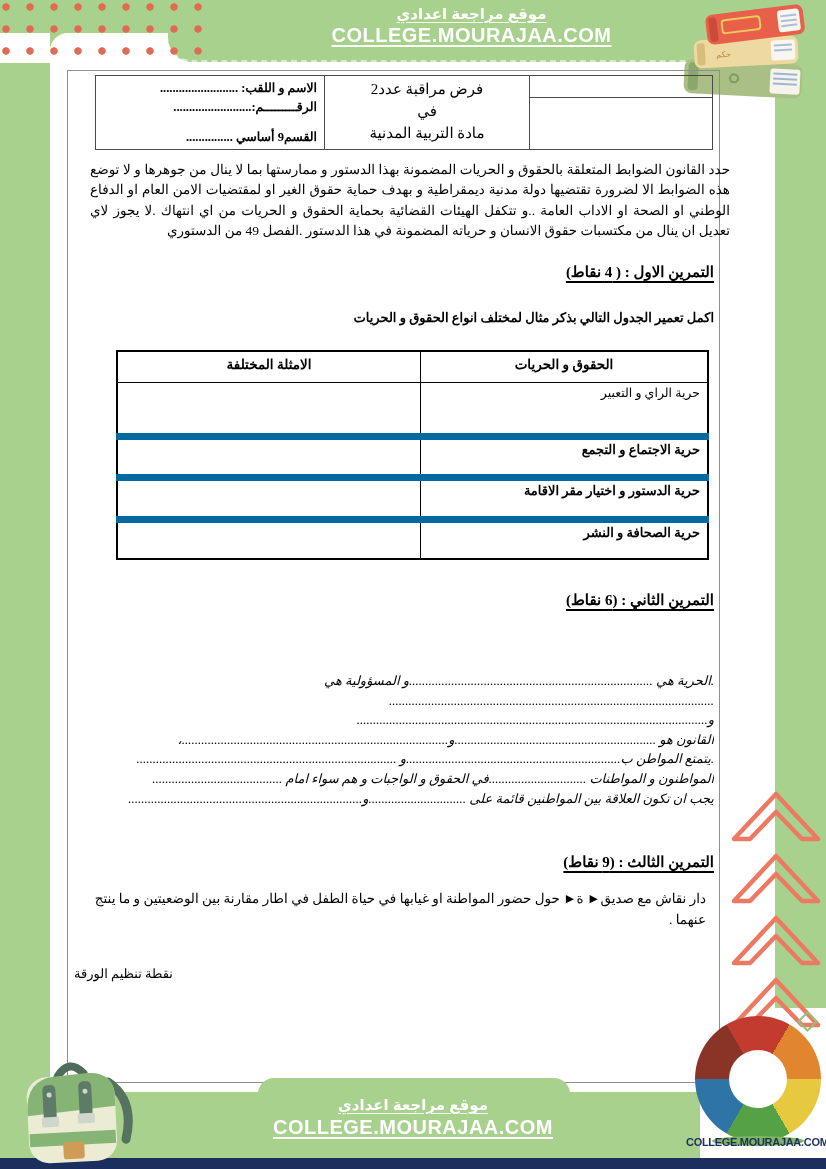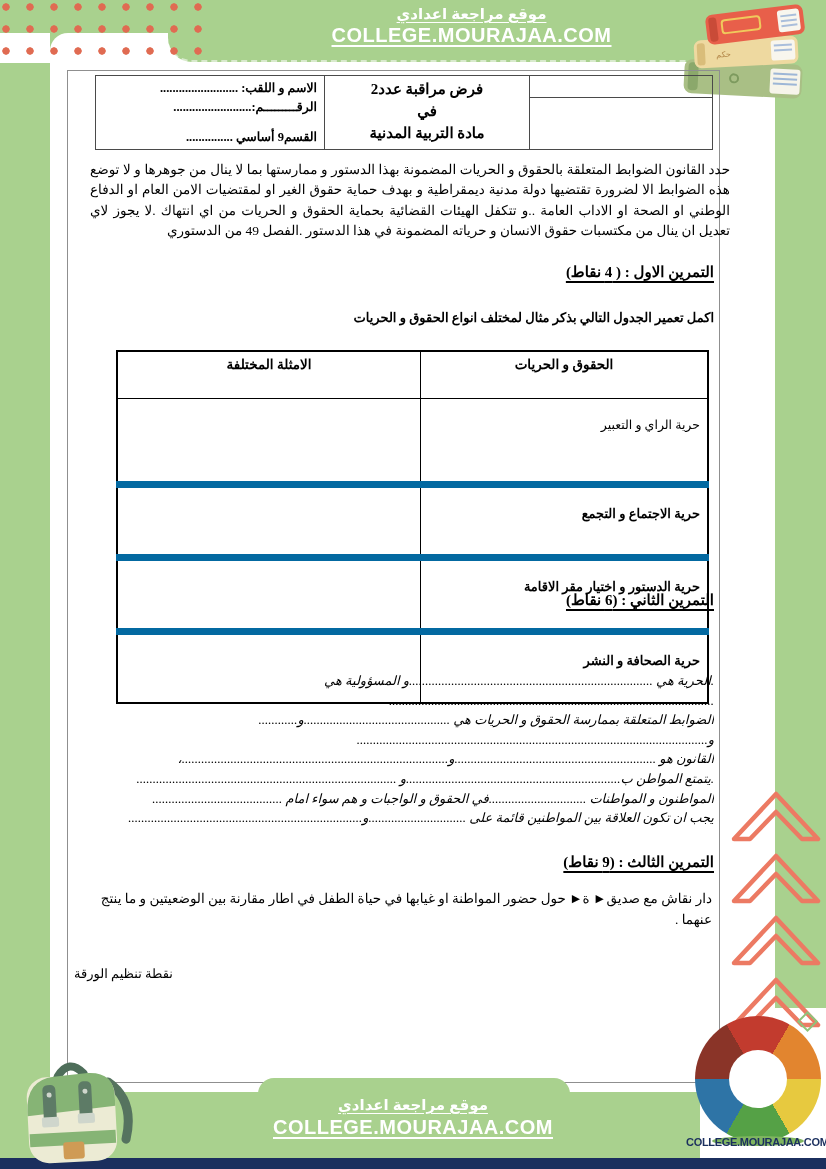--- a/index.html
+++ b/index.html
@@ -45,51 +45,51 @@
   
   .page-border{left:17px;top:37px;width:651px;height:1011px;border:1px solid #8f8f8f;}
 
   
   table{border-collapse:collapse;}
   .exam-header{position:absolute;left:45px;top:42px;width:600px;table-layout:fixed;
                border:1px solid #4a4a4a;}
   .exam-header td{border:1px solid #4a4a4a;vertical-align:top;padding:0;}
   .eh-empty{width:182px;}
   .eh-split{height:21px;border-bottom:1px solid #4a4a4a;}
-  .eh-title{width:204px;text-align:center;font-weight:bold;font-size:15px;
+  .eh-title{width:204px;text-align:center;font-weight:normal;font-size:15px;
             line-height:1.45;padding-top:3px !important;}
   .eh-names{width:214px;font-weight:bold;font-size:12.5px;line-height:1.5;
             padding:3px 7px !important;text-align:right;}
   .eh-names .gap{margin-top:11px;}
 
   
   .rtl{direction:rtl;}
   .intro{left:40px;top:127px;width:640px;font-size:13.5px;line-height:1.5;
          text-align:justify;}
   .ex-head{width:640px;left:24px;font-size:15px;font-weight:bold;}
   .ex-head span{text-decoration:underline;text-underline-offset:4px;
                 text-decoration-thickness:1.5px;}
   .ex-ins{left:24px;width:640px;font-size:13px;font-weight:bold;text-align:right;}
 
   
   .rights{position:absolute;left:66px;top:317px;width:560px;table-layout:fixed;
           border:2px solid #000;}
-  .rights td{border:1px solid #000;vertical-align:top;padding:18px 7px;}
+  .rights td{border:1px solid #000;vertical-align:top;padding:2px 7px;}
   .c-rights{width:272px;}
   .c-ex{width:288px;}
   .r-hdr td{height:24px;font-weight:bold;font-size:13.5px;text-align:center;padding-top:4px;}
   .r1 td{height:46px;font-size:12.5px;}
   .r2 td,.r3 td,.r4 td{border-top:7px solid #0369a1;font-weight:bold;font-size:13px;}
   .r2 td{height:30px;} .r3 td{height:31px;} .r4 td{height:31px;}
 
   
   .fills{left:24px;top:638px;width:640px;font-size:13px;text-align:right;}
   .fills p{margin:0;line-height:19.6px;white-space:nowrap;overflow:hidden;font-style:italic;}
 
-  .ex3-body{left:22px;top:856px;width:640px;font-size:13.5px;line-height:1.55;text-align:right;}
+  .ex3-body{left:16px;top:856px;width:640px;font-size:13.5px;line-height:1.55;text-align:right;}
   .org-note{left:24px;top:933px;width:640px;font-size:13px;text-align:left;}
 </style>
 </head>
 <body>
 
 <div class="abs paper"></div>
 <div class="abs white-band-tl"></div>
 <div class="abs white-patch-br"></div>
 <div class="abs top-tab"></div>
 <div class="abs dots"></div>
@@ -186,21 +186,20 @@
   </tbody>
     </table>
 
   <div class="abs ex-head rtl" style="top:558px;">
     <span>التمرين الثاني :  (6  نقاط)</span>
   </div>
 
   <div class="abs fills rtl">
     <p>.الحرية  هي   ...........................................................................و المسؤولية هي</p>
     <p>....................................................................................................</p>
-    <p>الضوابط المتعلقة بممارسة الحقوق و الحريات  هي   .............................................و............</p>
     <p>و............................................................................................................</p>
     <p>القانون هو  ..............................................................و..................................................................................،</p>
     <p>.يتمتع المواطن ب..................................................................و ................................................................................</p>
     <p>المواطنون و المواطنات  ..............................في الحقوق و الواجبات و هم سواء امام ........................................</p>
     <p>يجب ان تكون العلاقة بين المواطنين قائمة على ..............................و........................................................................</p>
   </div>
 
   <div class="abs ex-head rtl" style="top:820px;">
     <span>التمرين الثالث : (9  نقاط)</span>
   </div>

